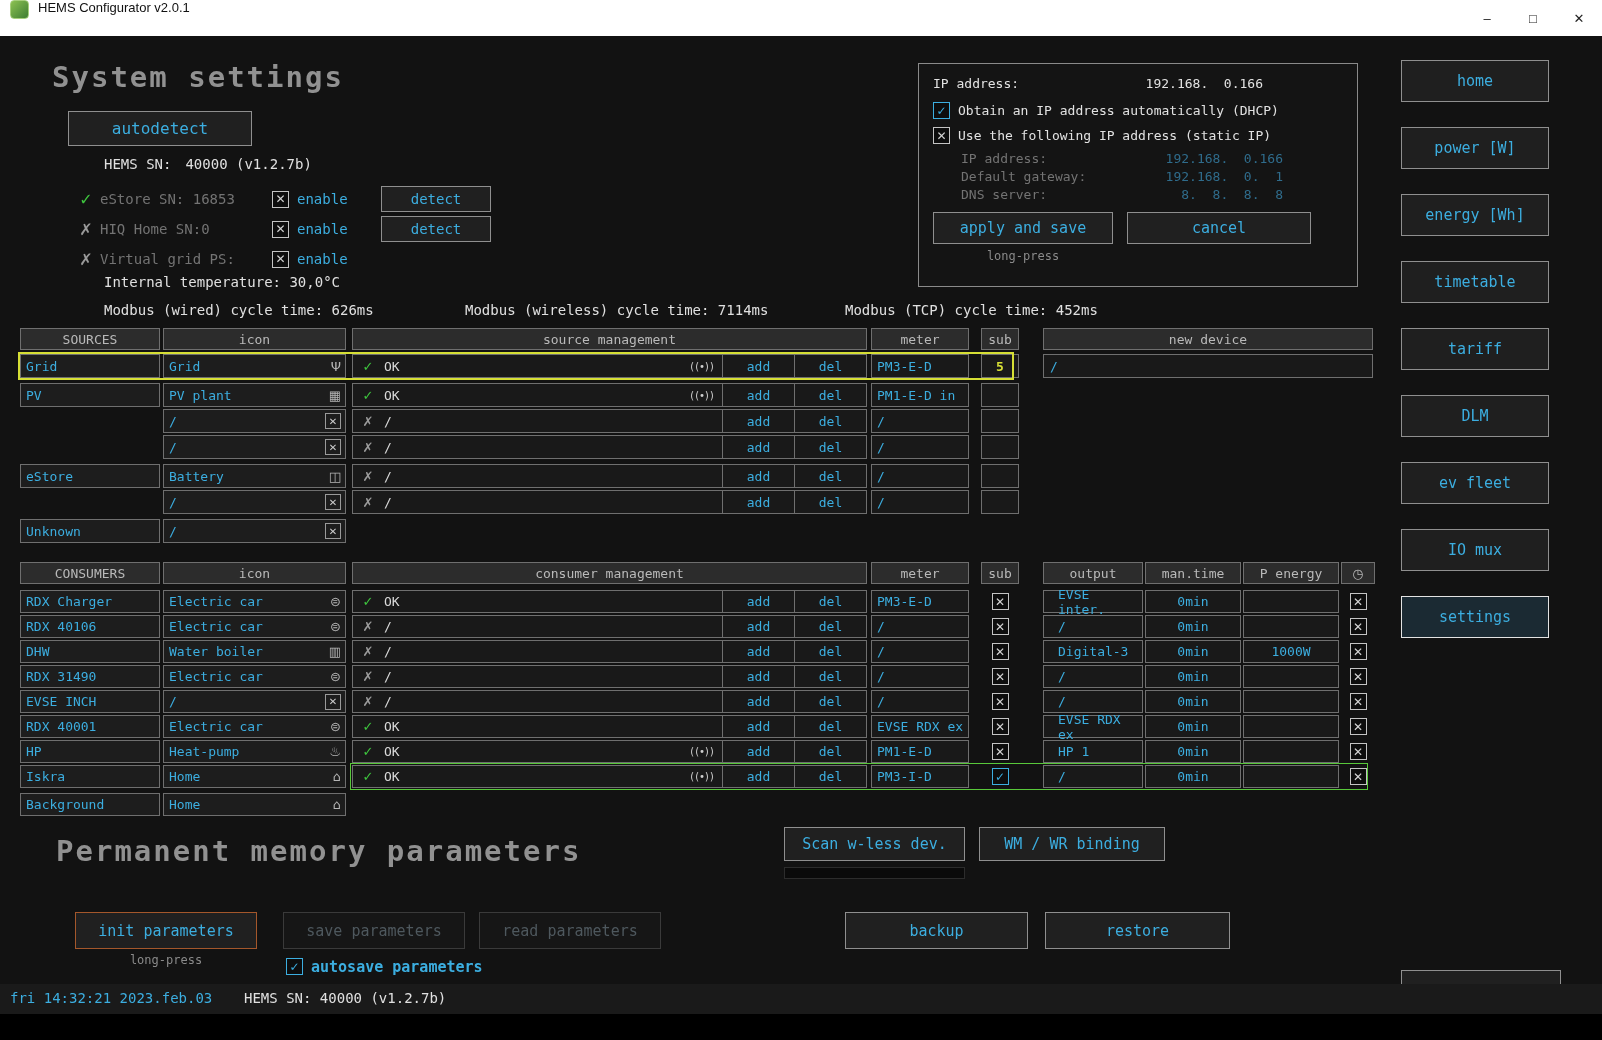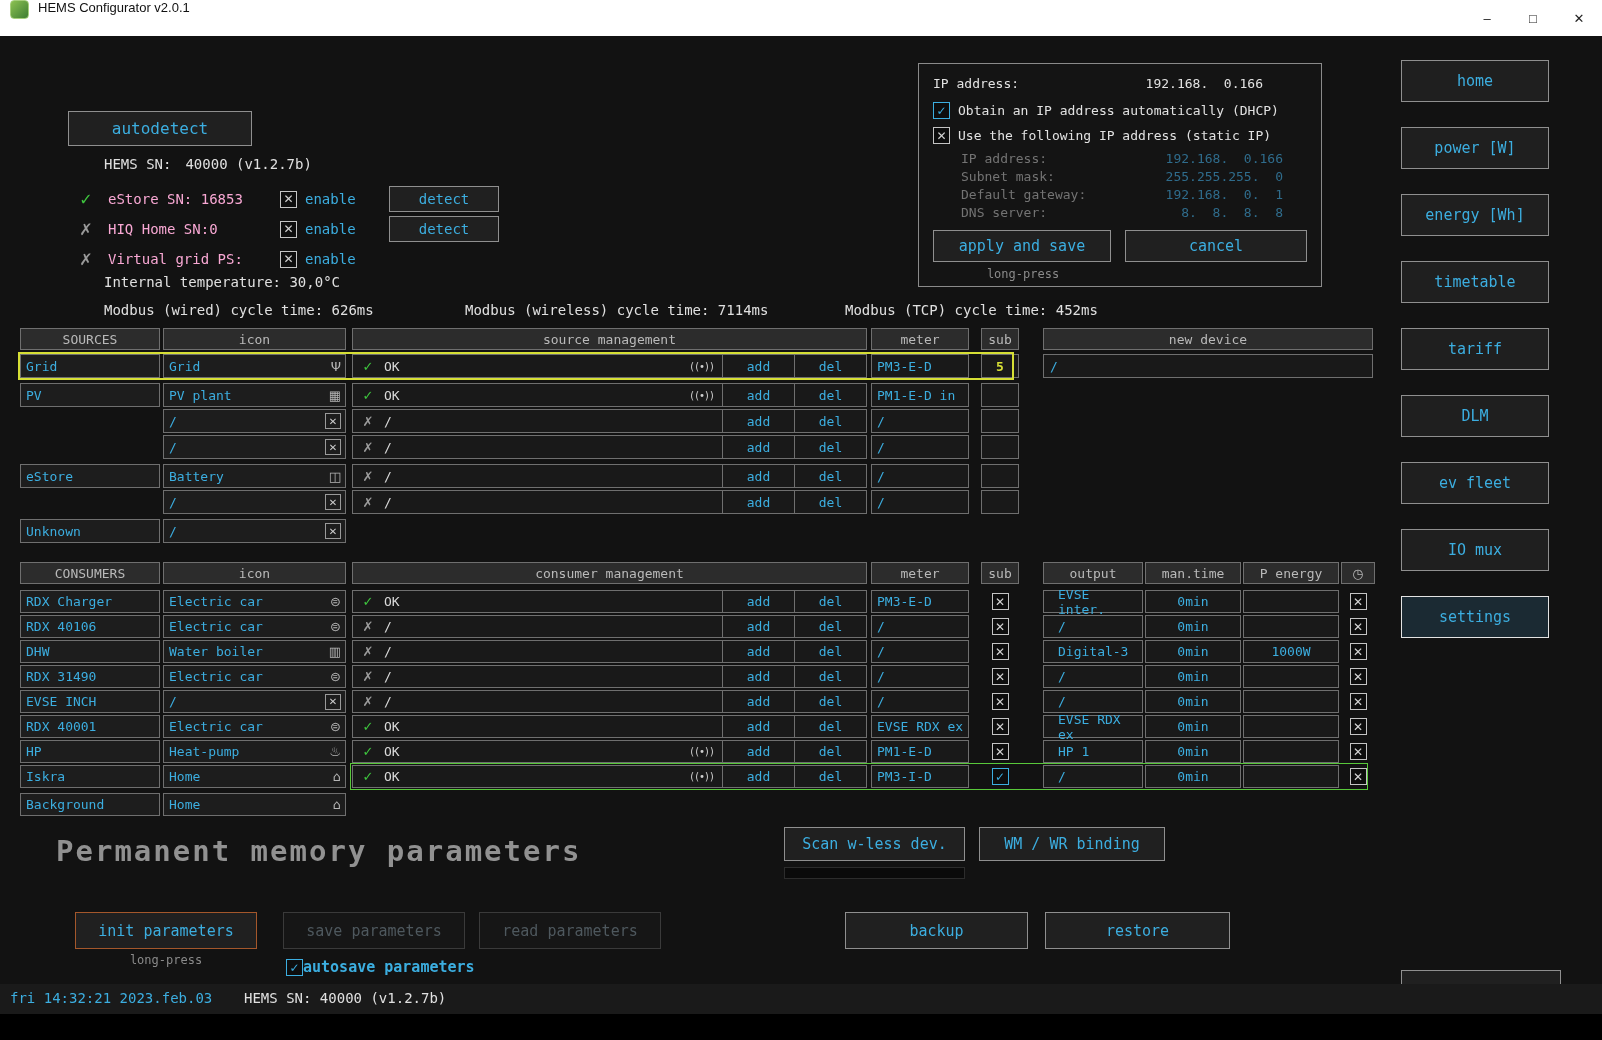--- a/index.html
+++ b/index.html
@@ -24,29 +24,29 @@
 .mark{width:20px;text-align:center;color:#9a9a9a;font-family:"DejaVu Sans",sans-serif;flex:none}
 .mark.ok{color:#3ec53e}
 
 
 .page-heading{position:absolute;left:52px;top:60px;font-size:29px;font-weight:bold;letter-spacing:2px;color:#919191}
 .btn-autodetect{position:absolute;left:68px;top:111px;width:184px;height:35px;font-size:16px}
 .hems-line{position:absolute;left:104px;top:156px;font-size:14px;color:#e0e0e0}
 .hems-line .val{margin-left:14px}
 .dev-rows{position:absolute;left:76px;top:184px}
 .dev-row{height:30px;display:flex;align-items:center}
-.dev-label{width:172px;color:#f9a8d4;font-size:14px;margin-left:12px}
+.dev-label{width:172px;color:#737373;font-size:14px;margin-left:4px}
 .enable-label{width:70px;font-size:14px;margin-left:8px}
 .btn-detect{width:110px;height:26px;margin-left:14px;font-size:14px}
 .temp-line{position:absolute;left:104px;top:274px;font-size:14px;color:#e0e0e0}
 .modbus{position:absolute;top:302px;font-size:14px;color:#e0e0e0}
 .m1{left:104px}.m2{left:465px}.m3{left:845px}
 
 
-.ip-panel{position:absolute;left:918px;top:63px;width:404px;height:224px;border:1px solid #8a8a8a;background:#141414;padding:8px 14px 0 14px;font-size:13px}
+.ip-panel{position:absolute;left:918px;top:63px;width:440px;height:224px;border:1px solid #8a8a8a;background:#141414;padding:8px 14px 0 14px;font-size:13px}
 .ip-row1{display:flex;align-items:center;height:22px}
 .ip-l{width:178px;color:#e2e2e2}
 .ip-v{width:152px;text-align:right;white-space:pre;color:#e2e2e2}
 .ip-cbrow{display:flex;align-items:center;margin-top:8px;gap:8px}
 .ip-cbl{color:#e2e2e2}
 .ip-fields{margin-top:5px}
 .ip-frow{display:flex;align-items:center;height:18px;padding-left:28px}
 .ip-fl{width:170px;color:#737373}
 .ip-fv{width:152px;text-align:right;white-space:pre;color:#2f6c8c}
 .ip-btns{display:flex;margin-top:9px}
@@ -104,21 +104,21 @@
 .mem-heading{position:absolute;left:56px;top:834px;font-size:29px;font-weight:bold;letter-spacing:2px;color:#919191}
 .btn-scan{position:absolute;left:784px;top:827px;width:181px;height:34px}
 .btn-binding{position:absolute;left:979px;top:827px;width:186px;height:34px}
 .scan-progress{position:absolute;left:784px;top:867px;width:181px;height:12px;background:#0a0a0a;border:1px solid #2c2c2c}
 .btn-init{position:absolute;left:75px;top:912px;width:182px;height:37px;border-color:#a4572b}
 .lp-init{position:absolute;left:75px;top:953px;width:182px;text-align:center;color:#8a8a8a;font-size:12px}
 .btn-save{position:absolute;left:283px;top:912px;width:182px;height:37px}
 .btn-read{position:absolute;left:479px;top:912px;width:182px;height:37px}
 .btn-backup{position:absolute;left:845px;top:912px;width:183px;height:37px}
 .btn-restore{position:absolute;left:1045px;top:912px;width:185px;height:37px}
-.autosave{position:absolute;left:286px;top:958px;display:flex;align-items:flex-end;gap:0}
+.autosave{position:absolute;left:286px;top:958px;display:flex;align-items:flex-start;gap:8px}
 .autosave-label{color:#3caee0;font-size:15px;font-weight:bold}
 
 
 .statusbar{position:absolute;left:0;top:984px;width:100%;height:30px;background:#1a1a1a}
 .sb-time{position:absolute;left:10px;top:6px;font-size:14px;color:#3caee0}
 .sb-hems{position:absolute;left:244px;top:6px;font-size:14px;color:#e0e0e0}
 .bottom-strip{position:absolute;left:0;top:1014px;width:100%;height:26px;background:#000}
 </style>
 </head>
 <body>
@@ -128,20 +128,21 @@
   <div class="titlebar">
     <div class="app-logo"></div>
     <span class="title-text">HEMS Configurator v2.0.1</span>
     <div class="win-controls">
       <div class="wc">–</div>
       <div class="wc">□</div>
       <div class="wc">✕</div>
     </div>
   </div>
 
+  <div class="page-heading">System settings</div>
   <button class="btn btn-autodetect">autodetect</button>
   <div class="hems-line">
     <span>HEMS SN:</span><span class="val">40000 (v1.2.7b)</span>
   </div>
   <div class="dev-rows">
   <div class="dev-row">
     <span class="mark ok">✓</span>
     <span class="dev-label">eStore SN: 16853</span>
     <span class="cb"></span>
     <span class="enable-label cyan">enable</span>
@@ -181,24 +182,20 @@
     <div class="ip-cbrow">
       <span class="cb"></span>
       <span class="ip-cbl">Use the following IP address (static IP)</span>
     </div>
     <div class="ip-fields">
   <div class="ip-frow">
     <span class="ip-fl">IP address:</span>
     <span class="ip-fv">192.168.  0.166</span>
   </div>
 
-  <div class="ip-frow">
-    <span class="ip-fl">Subnet mask:</span>
-    <span class="ip-fv">255.255.255.  0</span>
-  </div>
 
   <div class="ip-frow">
     <span class="ip-fl">Default gateway:</span>
     <span class="ip-fv">192.168.  0.  1</span>
   </div>
 
   <div class="ip-frow">
     <span class="ip-fl">DNS server:</span>
     <span class="ip-fv">8.  8.  8.  8</span>
   </div>

